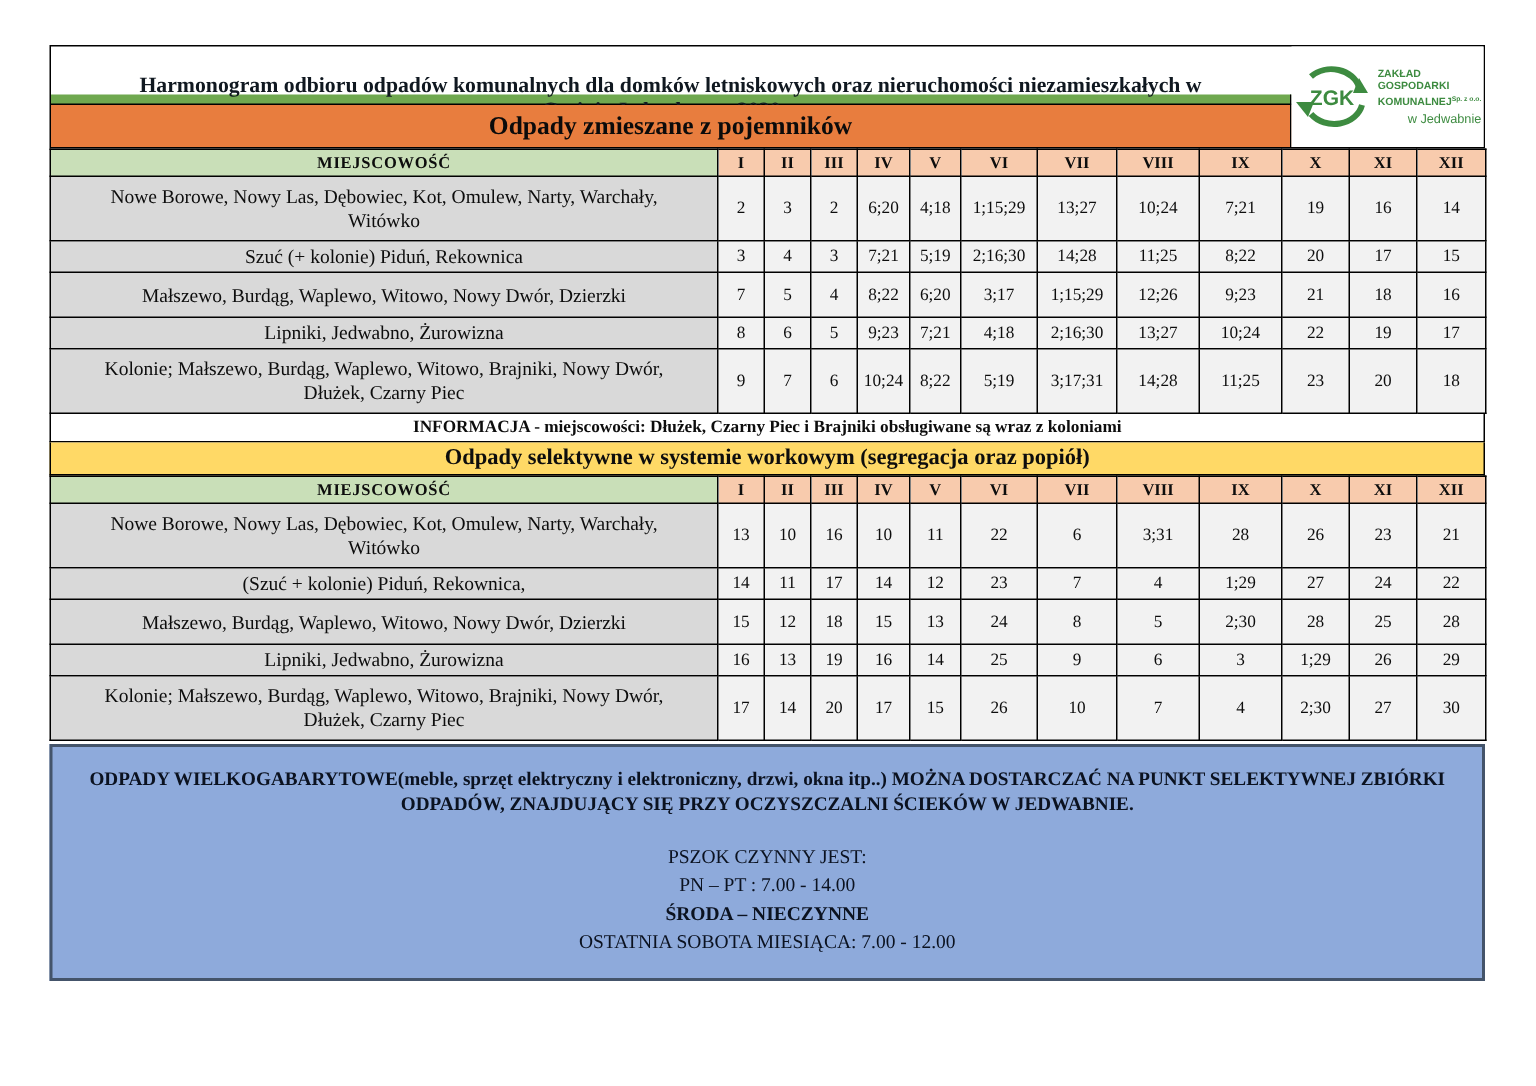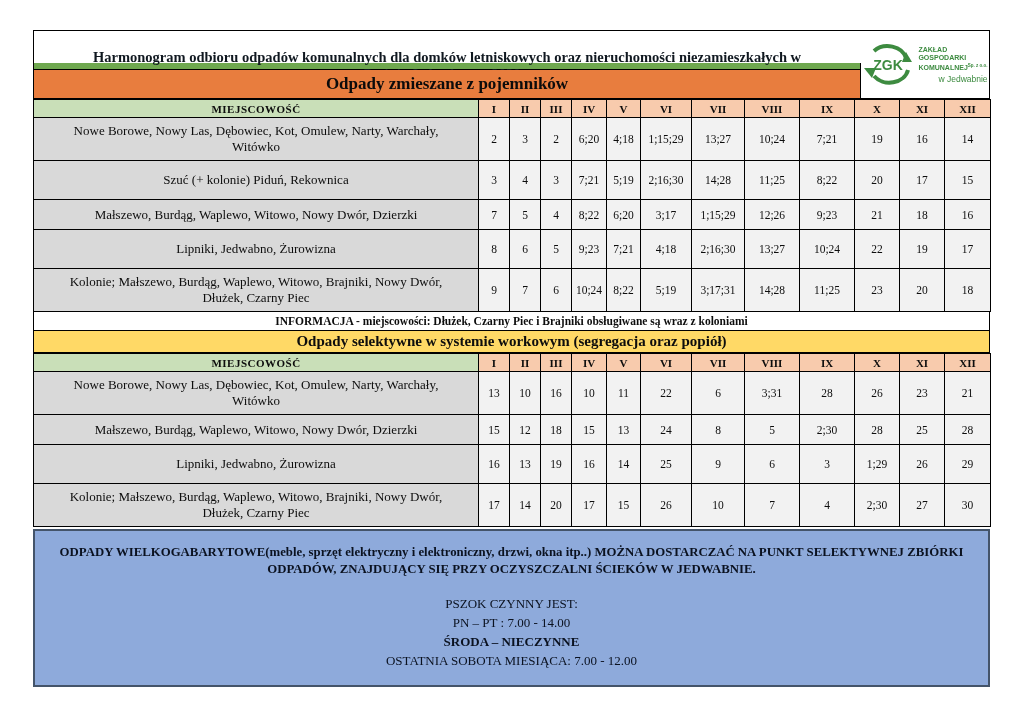--- a/index.html
+++ b/index.html
@@ -39,21 +39,21 @@
   table { border-collapse:collapse; width:957px; table-layout:fixed; }
   th, td { border:1px solid #000; overflow:hidden; }
   th.place-header {
     background:#C9DFB8; font-size:11px; font-weight:bold; height:18px; letter-spacing:.5px;
   }
   th.month { background:#F8CBAD; font-size:11px; font-weight:bold; height:18px; }
   td.place {
     background:#D9D9D9; text-align:center; font-size:13px; padding:1px 30px; line-height:16px;
   }
   td.val { background:#F2F2F2; text-align:center; font-size:11.5px; }
-  tr.std td { height:39px; }
+  tr.std td { height:21px; }
   tr.mid td { height:30px; }
   tr.tall td { height:43px; }
 
   
   .info-row {
     border:1px solid #000; border-top:none; background:#ffffff; height:19px;
     display:flex; align-items:center; justify-content:center;
     font-weight:bold; font-size:11.5px;
   }
   .yellow-band {
@@ -260,20 +260,35 @@
             <td class="val">10</td>
             <td class="val">11</td>
             <td class="val">22</td>
             <td class="val">6</td>
             <td class="val">3;31</td>
             <td class="val">28</td>
             <td class="val">26</td>
             <td class="val">23</td>
             <td class="val">21</td>
           </tr>
+          <tr class="std">
+            <td class="place">(Szuć + kolonie) Piduń, Rekownica,</td>
+            <td class="val">14</td>
+            <td class="val">11</td>
+            <td class="val">17</td>
+            <td class="val">14</td>
+            <td class="val">12</td>
+            <td class="val">23</td>
+            <td class="val">7</td>
+            <td class="val">4</td>
+            <td class="val">1;29</td>
+            <td class="val">27</td>
+            <td class="val">24</td>
+            <td class="val">22</td>
+          </tr>
           <tr class="mid">
             <td class="place">Małszewo, Burdąg, Waplewo, Witowo, Nowy Dwór, Dzierzki</td>
             <td class="val">15</td>
             <td class="val">12</td>
             <td class="val">18</td>
             <td class="val">15</td>
             <td class="val">13</td>
             <td class="val">24</td>
             <td class="val">8</td>
             <td class="val">5</td>

